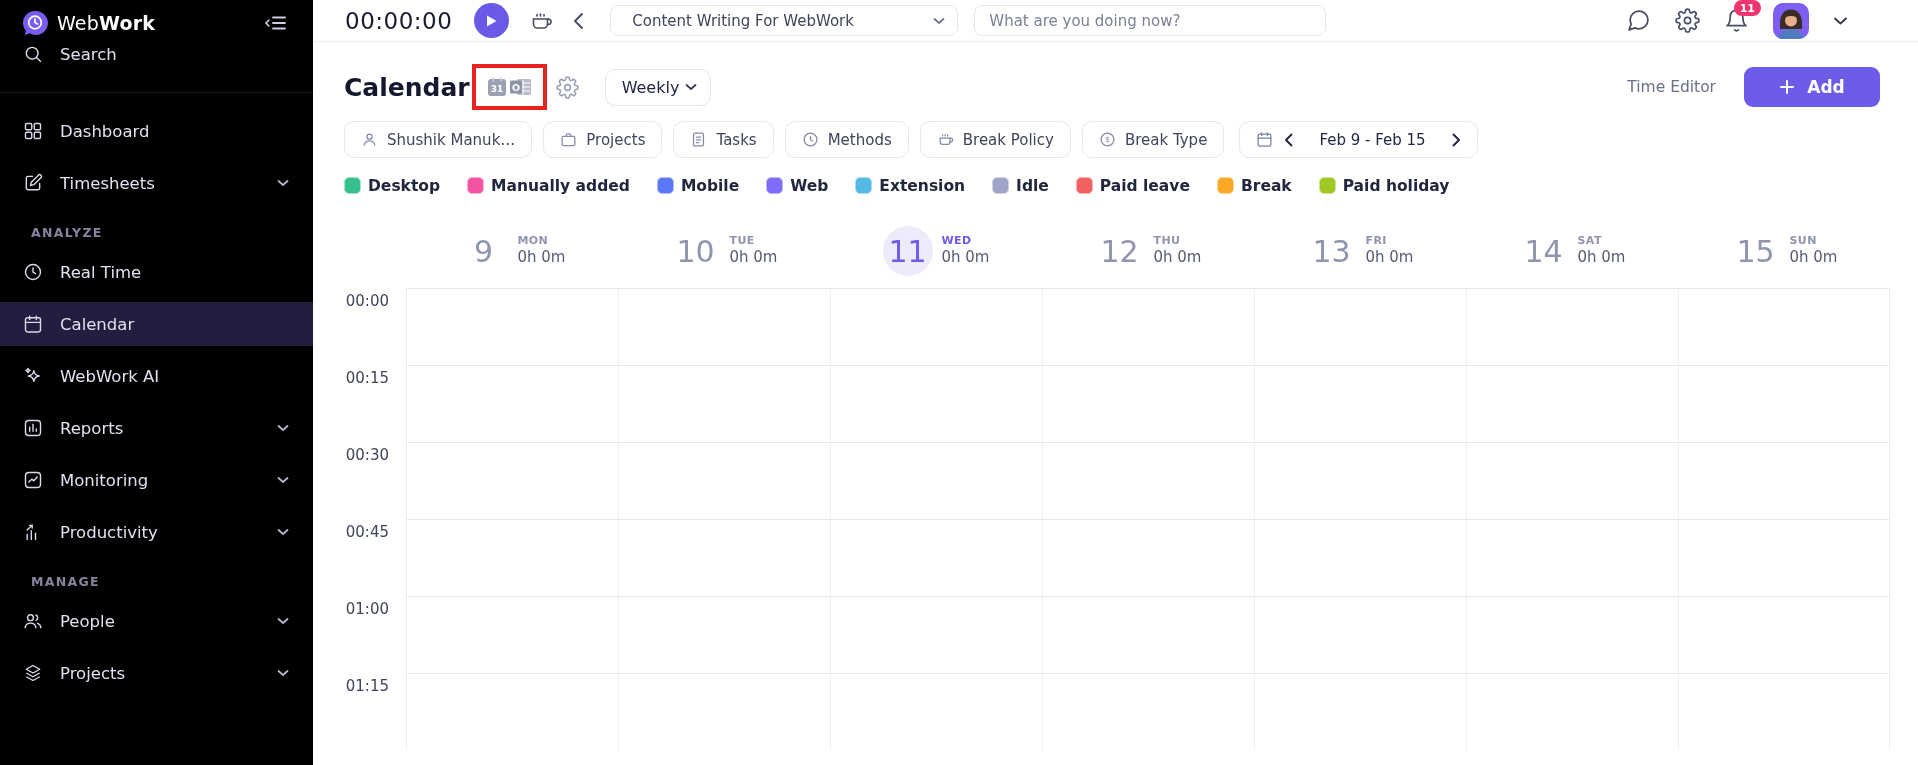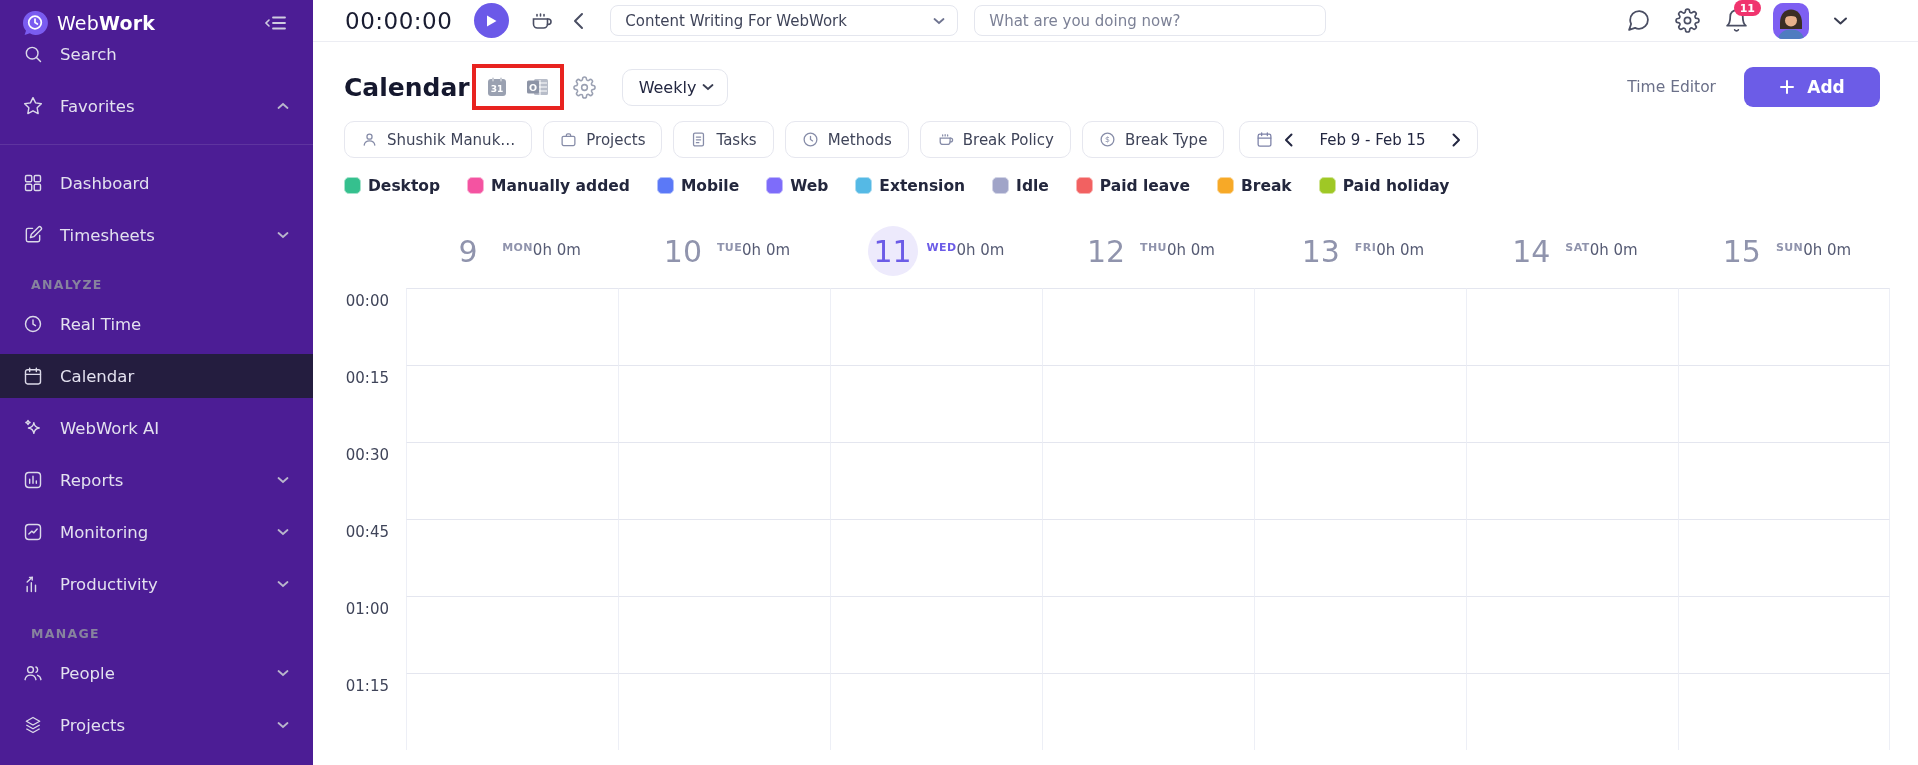--- a/index.html
+++ b/index.html
@@ -1,21 +1,21 @@
 <!DOCTYPE html>
 <html><head>
 <meta charset="utf-8">
 <style>
   *{box-sizing:border-box;margin:0;padding:0}
   html,body{width:1918px;height:765px;overflow:hidden}
   body{font-family:"DejaVu Sans","Liberation Sans",sans-serif;background:#fff;color:#1c2030;display:flex;font-size:15px}
   svg{display:block}
 
   
-  .sidebar{width:313px;min-width:313px;height:765px;background:#4c1d95;color:#e3e1ef;display:flex;flex-direction:column}
+  .sidebar{width:313px;min-width:313px;height:765px;background:#000000;color:#e3e1ef;display:flex;flex-direction:column}
   .sb-head{height:46px;min-height:46px;display:flex;align-items:center;justify-content:space-between;padding:0 25px 0 22px}
   .logo{display:flex;align-items:center;gap:9px;cursor:pointer}
   .logo-text{font-size:19px;color:#fff;letter-spacing:.2px}
   .logo-text b{font-weight:700}
   .sb-nav{flex:1;overflow:hidden}
   .item{height:44px;display:flex;align-items:center;gap:17px;padding:0 24px 0 23px;font-size:16.5px;margin-bottom:8px;cursor:pointer;color:#e3e1ef}
   .item .ic{color:#dbd9e9}
   .item .lbl{flex:1;white-space:nowrap}
   .item .chev{color:#b9b6cc}
   .item.active{background:#241d3f}
@@ -23,35 +23,35 @@
   .sect{margin:20px 0 10px;padding:0 31px;font-size:12.5px;font-weight:700;letter-spacing:1.3px;color:#87839e}
   .divider{height:1px;background:rgba(255,255,255,.10);margin:16px 0}
 
   
   .main{flex:1;display:flex;flex-direction:column;position:relative;background:#fff}
   .topbar{height:42px;min-height:42px;border-bottom:1px solid #ecedf3;display:flex;align-items:center;padding:0 70px 0 32px;background:#fff}
   .timer{font-size:23px;font-weight:500;color:#191c31;letter-spacing:.5px}
   .play{width:35px;height:35px;border-radius:50%;background:#6b59e8;margin-left:22px;display:flex;align-items:center;justify-content:center;cursor:pointer;border:none}
   .tbico{color:#4a4e63;cursor:pointer}
   .ml20{margin-left:20px}
-  .tb-select{height:31px;border:1px solid #e4e6ee;border-radius:8px;display:flex;align-items:center;justify-content:space-between;padding:0 12px 0 14px;font-size:15px;color:#3f4459;background:#fff;cursor:pointer}
+  .tb-select{height:31px;border:1px solid #e4e6ee;border-radius:8px;display:flex;align-items:center;justify-content:space-between;padding:0 12px 0 21px;font-size:15px;color:#3f4459;background:#fff;cursor:pointer}
   .sel-project{width:348px;margin-left:26px}
   .sel-task{width:338px;margin-left:16px}
   .tb-input{width:352px;height:31px;margin-left:16px;border:1px solid #e4e6ee;border-radius:8px;padding:0 14px;font-size:15px;color:#3f4459;outline:none;font-family:inherit}
   .tb-input::placeholder{color:#7c8196}
   .tb-right{margin-left:auto;display:flex;align-items:center;gap:24px}
   .bell-wrap{position:relative;cursor:pointer}
   .badge{position:absolute;top:-8px;right:-12px;background:#f0346e;color:#fff;font-size:11px;font-weight:700;border-radius:8px;padding:2.5px 6px;line-height:1}
   .avatar{width:36px;height:36px;border-radius:10px;overflow:hidden;cursor:pointer}
 
   
   .content{flex:1;position:relative;background:#fff}
   .title-row{display:flex;align-items:center;margin:20px 38px 0 31px;height:50px}
   .page-title{font-size:25px;font-weight:600;color:#15182e}
-  .annotation{display:flex;align-items:center;gap:19px;border:4px solid #e8231f;padding:9px 11px;margin-left:2px}
+  .annotation{display:flex;align-items:center;gap:2px;border:4px solid #e8231f;padding:9px 11px;margin-left:2px}
   .sync-ico{cursor:pointer}
   .gear-btn{margin-left:9px;color:#9aa0b2;cursor:pointer}
   .view-select{width:106px;height:37px;margin-left:26px;border:1px solid #e4e6ee;border-radius:10px;display:flex;align-items:center;justify-content:space-between;padding:0 13px 0 16px;font-size:16px;color:#232741;background:#fff;cursor:pointer}
   .tr-right{margin-left:auto;display:flex;align-items:center;gap:28px}
   .time-editor{font-size:15.5px;color:#6b7089;cursor:pointer}
   .add-btn{width:136px;height:40px;background:#6c5ce7;border:none;border-radius:9px;color:#fff;display:flex;align-items:center;justify-content:center;gap:12px;font-size:17px;font-weight:600;cursor:pointer;font-family:inherit}
 
   .filters-row{display:flex;align-items:center;gap:11px;margin:9px 38px 0 31px}
   .chip{height:37px;border:1px solid #e6e7ef;border-radius:10px;display:flex;align-items:center;gap:9px;padding:8px 16px;font-size:15px;color:#3f4459;background:#fff;cursor:pointer;white-space:nowrap}
   .chip .cic{color:#868ca8}
@@ -61,21 +61,21 @@
   .date-txt{font-weight:500;color:#232741;margin:0 15px}
 
   .legend-row{display:flex;align-items:center;gap:27px;margin:19px 38px 0 31px}
   .lg{display:flex;align-items:flex-start;gap:7px;font-size:15.5px;color:#23273d;font-weight:700}
   .sw{width:17px;height:17px;border-radius:5px;border:1.5px solid transparent}
 
   .cal-head{display:grid;grid-template-columns:93px repeat(7,1fr);width:1577px;margin-top:24px;height:64px}
   .day{display:flex;align-items:center;justify-content:center;gap:9px}
   .day-num{font-size:30px;color:#9094ad;width:50px;height:50px;display:flex;align-items:center;justify-content:center;border-radius:50%}
   .day.active .day-num{background:#edeafc;color:#6c5ce7}
-  .day-meta{display:flex;line-height:1.3}
+  .day-meta{display:flex;flex-direction:column;line-height:1.3}
   .day-name{font-size:11px;font-weight:700;color:#9094ad;letter-spacing:.4px}
   .day.active .day-name{color:#6c5ce7}
   .day-hours{font-size:15px;color:#565b74}
 
   .grid{display:grid;grid-template-columns:93px repeat(7,1fr);width:1577px;margin-top:5px}
   .trow{display:contents}
   .tlabel{font-size:15px;color:#3f4459;text-align:right;padding:4px 17px 0 0;height:77px}
   .cell{height:77px;border-top:1px solid #e4e6ef;border-left:1px solid #edeff6;cursor:pointer}
   .trow .cell:last-child{border-right:1px solid #edeff6}
 </style>
@@ -104,33 +104,20 @@
 
   <nav class="sb-nav">
     <div class="item clipped">
       <span class="ic">
           <svg width="20" height="20" viewBox="0 0 24 24" fill="none" stroke="currentColor" stroke-width="1.7" stroke-linecap="round">
             <circle cx="11" cy="11" r="7"></circle>
             <path d="M16.5 16.5L21 21"></path>
           </svg>
         </span>
       <span class="lbl">Search</span>
-    </div>
-    <div class="item">
-      <span class="ic">
-          <svg width="20" height="20" viewBox="0 0 24 24" fill="none" stroke="currentColor" stroke-width="1.7" stroke-linejoin="round">
-            <polygon points="12 2 15.09 8.26 22 9.27 17 14.14 18.18 21.02 12 17.77 5.82 21.02 7 14.14 2 9.27 8.91 8.26"></polygon>
-          </svg>
-        </span>
-      <span class="lbl">Favorites</span>
-      <span class="chev">
-          <svg width="12" height="8" viewBox="0 0 12 8" fill="none" stroke="currentColor" stroke-width="1.8" stroke-linecap="round">
-            <path d="M1.5 6L6 2l4.5 4"></path>
-          </svg>
-        </span>
     </div>
     <div class="divider"></div>
     <div class="item">
       <span class="ic">
           <svg width="20" height="20" viewBox="0 0 24 24" fill="none" stroke="currentColor" stroke-width="1.7">
             <rect x="3" y="3" width="7.5" height="7.5" rx="1.5"></rect>
             <rect x="13.5" y="3" width="7.5" height="7.5" rx="1.5"></rect>
             <rect x="3" y="13.5" width="7.5" height="7.5" rx="1.5"></rect>
             <rect x="13.5" y="13.5" width="7.5" height="7.5" rx="1.5"></rect>
           </svg>

